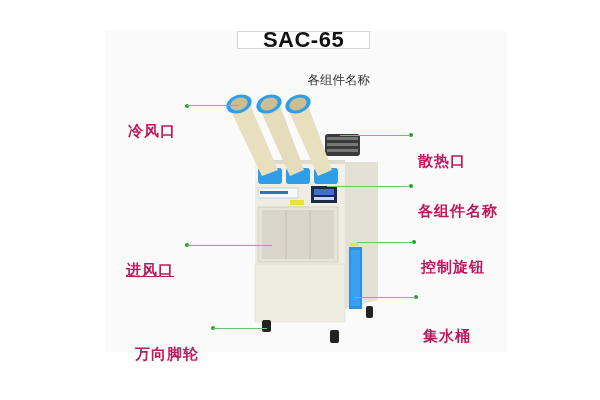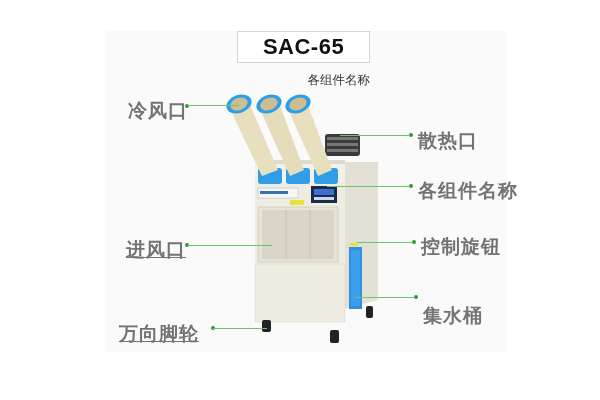--- a/index.html
+++ b/index.html
@@ -1,21 +1,21 @@
 <!DOCTYPE html>
 <html><head>
 <meta charset="utf-8">
 <style>
   html,body{margin:0;padding:0;}
   body{width:600px;height:400px;background:#ffffff;position:relative;overflow:hidden;font-family:"DejaVu Sans",sans-serif;}
   .panel{position:absolute;left:105px;top:31px;width:402px;height:321px;background:#fbfafa;}
-  .title-box{position:absolute;left:237px;top:31px;width:133px;height:32px;background:#ffffff;border:1px solid #d6d6d6;box-sizing:border-box;display:flex;align-items:center;justify-content:center;}
+  .title-box{position:absolute;left:237px;top:31px;width:133px;height:18px;background:#ffffff;border:1px solid #d6d6d6;box-sizing:border-box;display:flex;align-items:center;justify-content:center;}
   .title-text{font-family:"Liberation Sans",sans-serif;font-weight:bold;font-size:22px;color:#111;letter-spacing:0.5px;}
   .subtitle{position:absolute;left:237px;top:72px;width:133px;text-align:right;font-size:12.5px;color:#333;}
-  .label{position:absolute;font-weight:bold;font-size:19px;color:#737373;white-space:nowrap;letter-spacing:1px;}
+  .label{position:absolute;font-weight:bold;font-size:15px;color:#be185d;white-space:nowrap;letter-spacing:1px;margin-top:24px;}
   .leader{position:absolute;height:1px;background:#6cc46c;}
   .dot{position:absolute;width:4px;height:4px;border-radius:50%;background:#2e9a2e;}
   .machine{position:absolute;left:0;top:0;width:600px;height:400px;}
 </style>
 </head>
 <body>
 
 <div class="panel"></div>
 
 <div class="title-box">
@@ -106,15 +106,15 @@
 <div class="leader" style="left:187px;top:245px;width:85px;"></div>
 
 <div class="label" style="left:421px;top:234px;">控制旋钮</div>
 <div class="dot" style="left:412px;top:240px;"></div>
 <div class="leader" style="left:357px;top:242px;width:56px;"></div>
 
 <div class="label" style="left:423px;top:303px;">集水桶</div>
 <div class="dot" style="left:414px;top:295px;"></div>
 <div class="leader" style="left:355px;top:297px;width:60px;"></div>
 
-<div class="label" style="left:119px;top:321px;text-decoration:underline;">万向脚轮</div>
+<div class="label" style="left:135px;top:321px;">万向脚轮</div>
 <div class="dot" style="left:211px;top:326px;"></div>
 <div class="leader" style="left:213px;top:328px;width:54px;"></div>
 
 </body></html>

